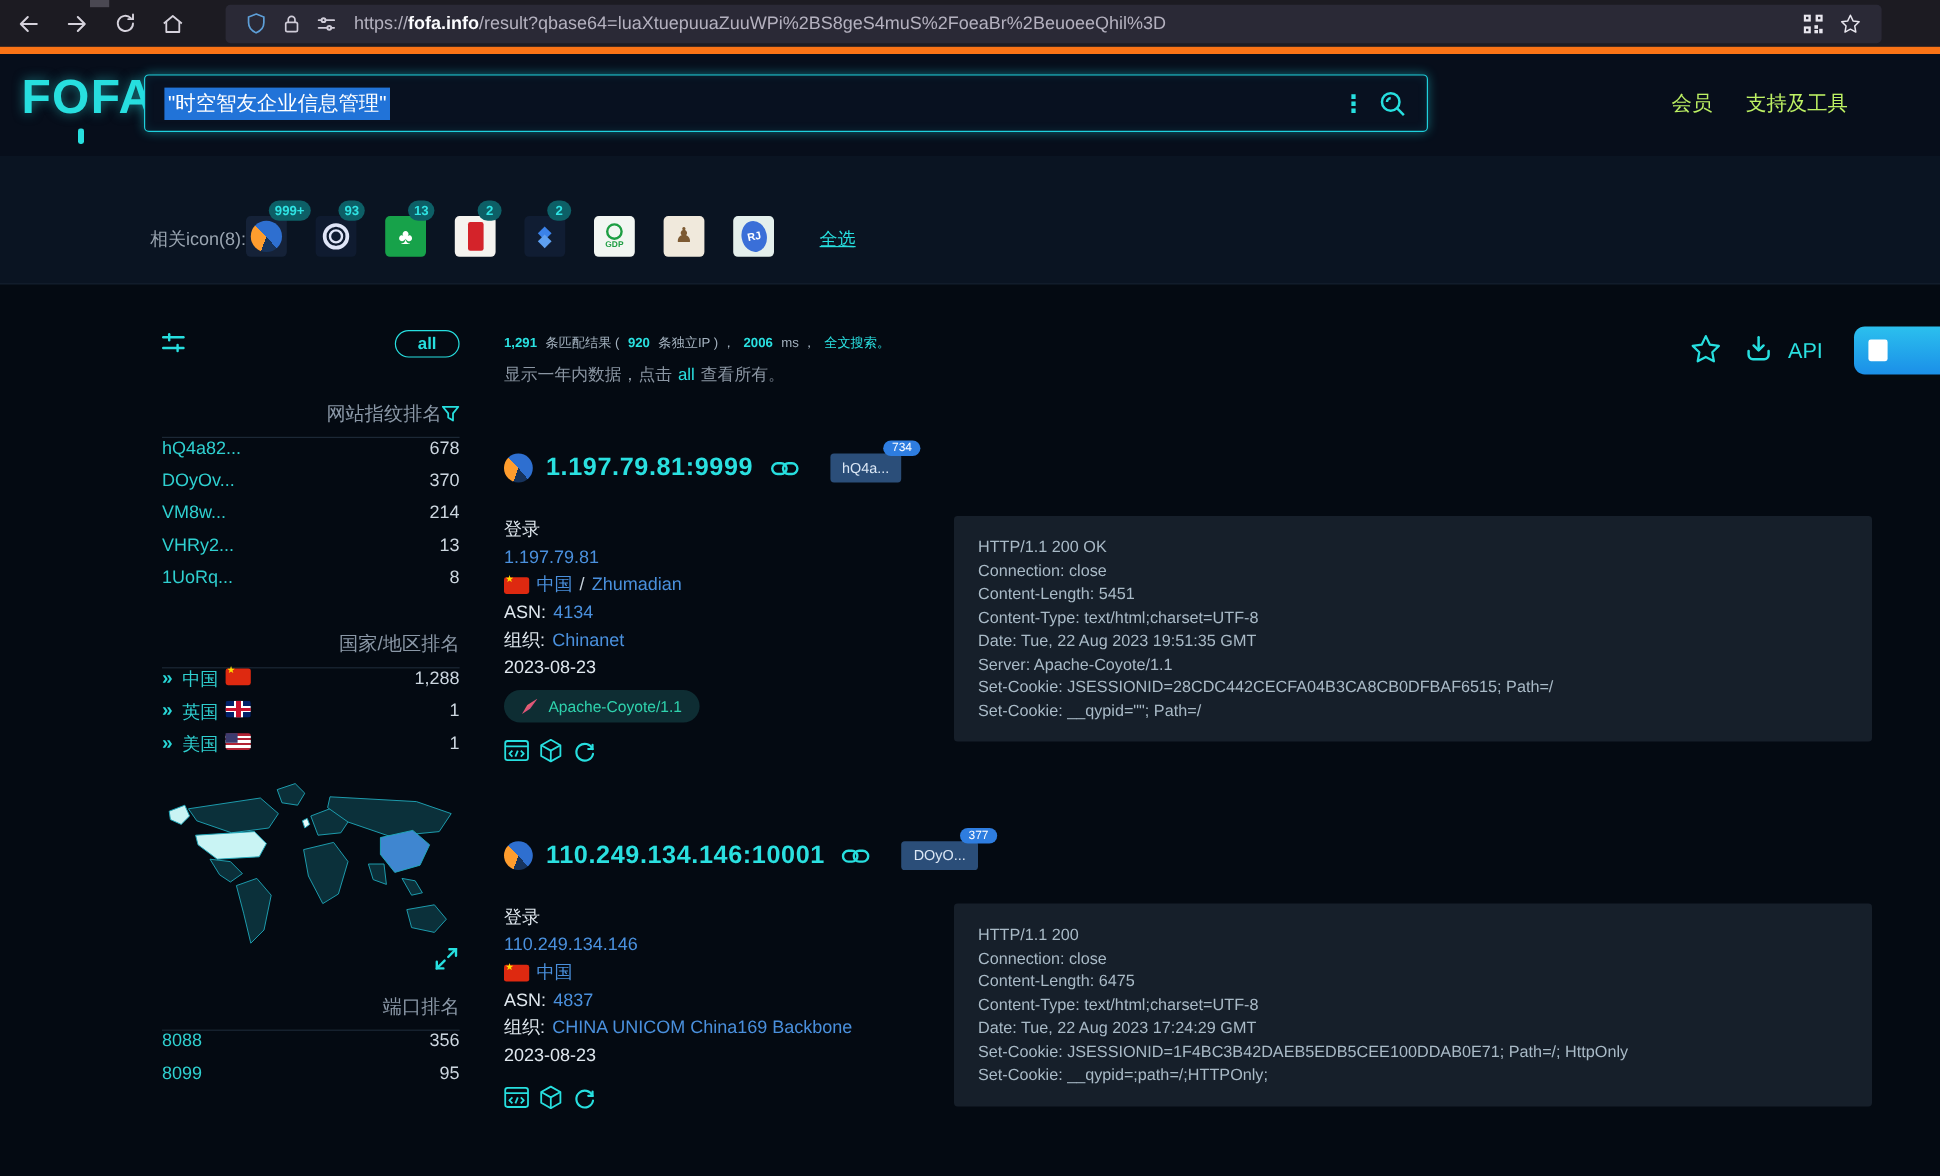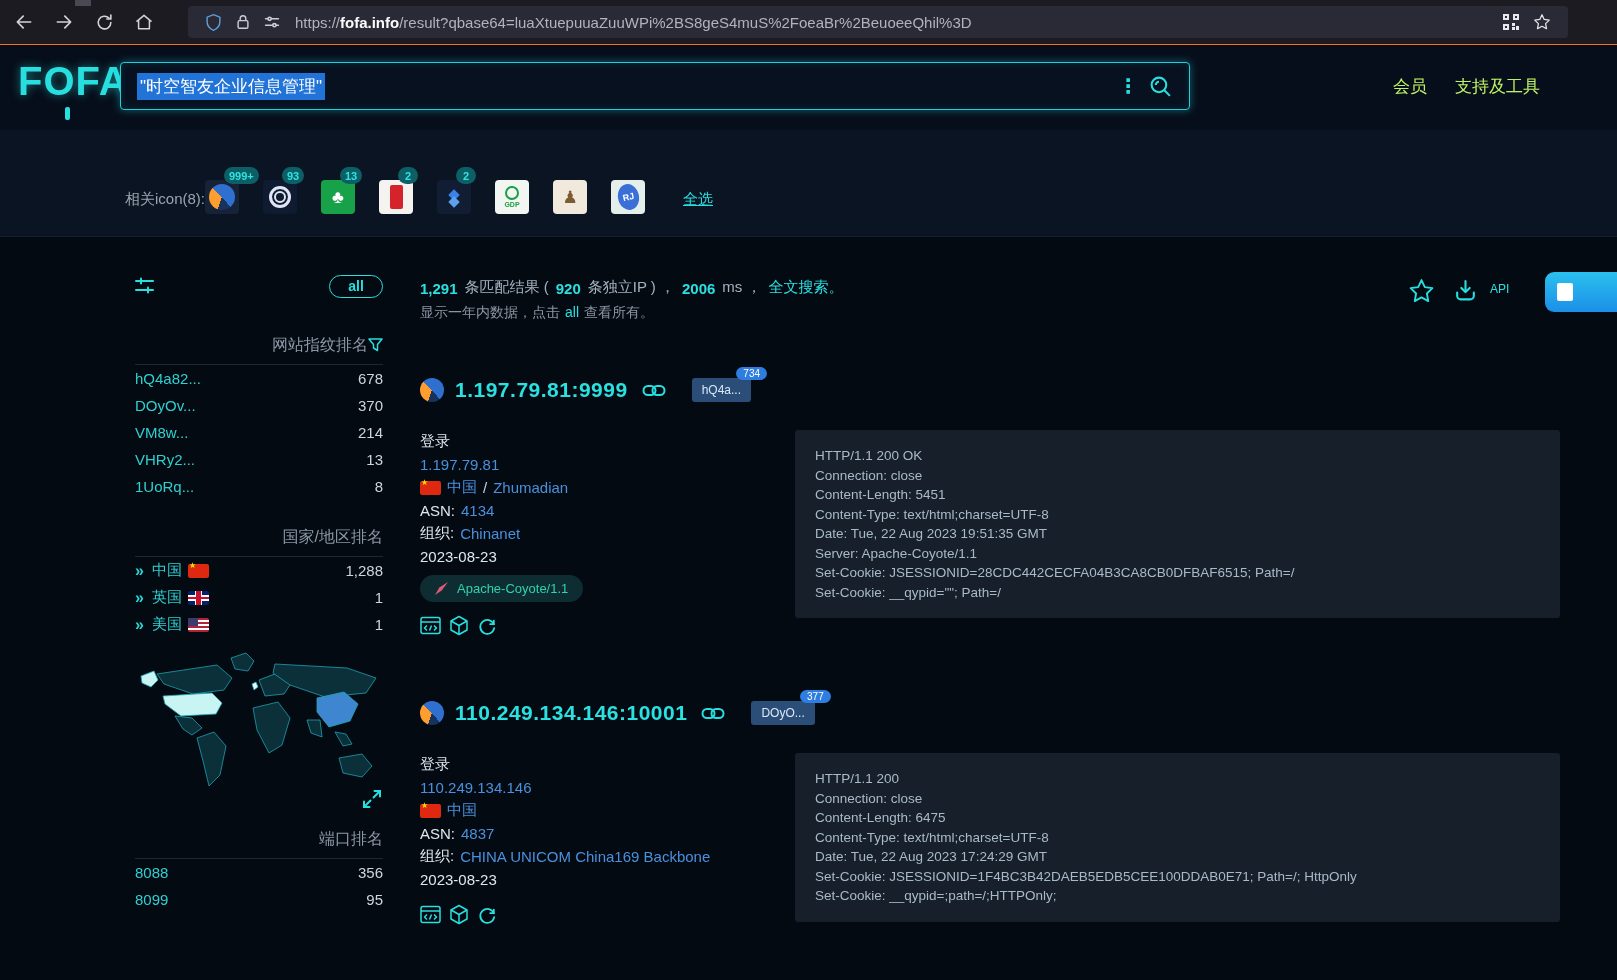--- a/index.html
+++ b/index.html
@@ -7,21 +7,21 @@
   body {
     position:relative;
     background:#040a12;
     font-family:"Liberation Sans","DejaVu Sans",sans-serif;
     color:#dfe7ee;
   }
   svg { display:block; }
 
   
   #chrome { position:absolute; left:0; top:0; width:1617px; height:45px;
-    background:#1c1b22; border-bottom:1px solid #f97316; display:flex; align-items:center; }
+    background:#1c1b22; border-bottom:6px solid #f97316; display:flex; align-items:center; }
   .tab-notch { position:absolute; left:75px; top:0; width:16px; height:6px; background:#4a4852; }
   .chrome-btn { width:32px; height:32px; margin-left:8px; display:flex; align-items:center; justify-content:center; border-radius:4px; }
   .urlbar { margin-left:28px; width:1380px; height:32px; background:#2a2936; border-radius:4px;
     display:flex; align-items:center; padding:0 10px; }
   .url-ic { margin:0 7px; display:flex; align-items:center; }
   .url-text { margin-left:8px; font-size:15px; color:#b4b1bf; flex:1; white-space:nowrap; overflow:hidden; }
   .url-host { color:#fbfbfe; font-weight:bold; }
 
   
   #fofa-header { position:absolute; left:0; top:45px; width:1617px; height:85px; background:#070e1b; }
@@ -73,21 +73,21 @@
   .select-all { position:absolute; left:683px; top:60px; font-size:15px; color:#27dfdf; text-decoration:underline; }
 
   
   #sidebar { position:absolute; left:135px; top:262px; width:248px; }
   .sb-top { margin-top:12px; height:24px; display:flex; align-items:center; justify-content:space-between; }
   .all-pill { width:54px; height:23px; border:1.5px solid #27dfdf; border-radius:12px; color:#27dfdf;
     font-size:14px; font-weight:bold; display:flex; align-items:center; justify-content:center; }
   .sb-title-row { margin-top:36px; height:22px; display:flex; align-items:center; justify-content:flex-end; }
   .sb-title { font-size:16px; color:#8b98a7; }
   .sb-div { margin-top:8px; border-top:1px solid #1c2836; }
-  .sb-row { height:27px; display:flex; align-items:center; }
+  .sb-row { height:27px; display:flex; }
   .sb-name { color:#2fd0d0; font-size:15px; }
   .sb-count { margin-left:auto; color:#ccd6df; font-size:15px; }
   .dbl-chev { color:#28d6d6; font-weight:bold; font-size:16px; margin-right:8px; }
   .dbl-chev::before { content:"»"; }
   .flag { width:21px; height:14px; border-radius:2px; display:inline-block; position:relative; flex:0 0 auto; }
   .flag-cn { background:#de2910; }
   .flag-cn::after { content:"★"; position:absolute; left:1px; top:-3px; color:#ffde00; font-size:8px; }
   .flag-gb { background:
       linear-gradient(0deg, transparent 40%, #c8102e 40%, #c8102e 60%, transparent 60%),
       linear-gradient(90deg, transparent 40%, #c8102e 40%, #c8102e 60%, transparent 60%),
@@ -95,28 +95,28 @@
       linear-gradient(90deg, transparent 32%, #fff 32%, #fff 68%, transparent 68%),
       #012169; }
   .flag-us { background:repeating-linear-gradient(0deg,#b22234 0 2px,#fff 2px 4px); }
   .flag-us::after { content:""; position:absolute; left:0; top:0; width:10px; height:8px; background:#3c3b6e; }
   .geo-flag { margin-left:6px; }
   .map-wrap { position:relative; margin-top:8px; width:250px; height:166px; }
   .map-expand { position:absolute; right:2px; bottom:2px; }
 
   
   #main { position:absolute; left:420px; top:262px; right:0; height:718px; }
-  .stats { position:absolute; left:0; top:16px; font-size:15px; color:#a4b2bf; display:flex; gap:7px; align-items:flex-end; white-space:nowrap; }
+  .stats { position:absolute; left:0; top:16px; font-size:11px; color:#a4b2bf; display:flex; gap:7px; align-items:center; white-space:nowrap; }
   .stat-num { color:#2ae0e0; font-weight:bold; }
   .stat-link { color:#2ae0e0; text-decoration:none; }
   .note { position:absolute; left:0; top:42px; font-size:14px; color:#8b96a3; display:flex; gap:5px; }
   .note-link { color:#2ae0e0; }
   .act-star { position:absolute; left:988px; top:16px; }
   .act-dl { position:absolute; left:1033px; top:16px; }
-  .act-api { position:absolute; left:1070px; top:20px; font-size:12px; color:#2ae0e0; text-decoration:none; }
+  .act-api { position:absolute; left:1070px; top:20px; font-size:18px; color:#2ae0e0; text-decoration:none; }
   .edge-btn { position:absolute; left:1125px; top:10px; width:92px; height:40px; border-radius:9px;
     background:linear-gradient(180deg,#2bc0ee,#1b8fe8); display:flex; align-items:center; padding-left:12px; }
   .edge-btn i { width:16px; height:18px; background:#fff; border-radius:2px; }
 
   .result { position:absolute; left:0; right:57px; }
   #r0 { top:113px; }
   #r1 { top:436px; }
   .r-head { display:flex; align-items:center; height:30px; }
   .r-favicon { width:24px; height:24px; border-radius:50%; flex:0 0 auto;
     background:conic-gradient(from 200deg,#ff9d2e 0 115deg,#2e6fd0 115deg 300deg,#17335c 300deg 360deg); }

